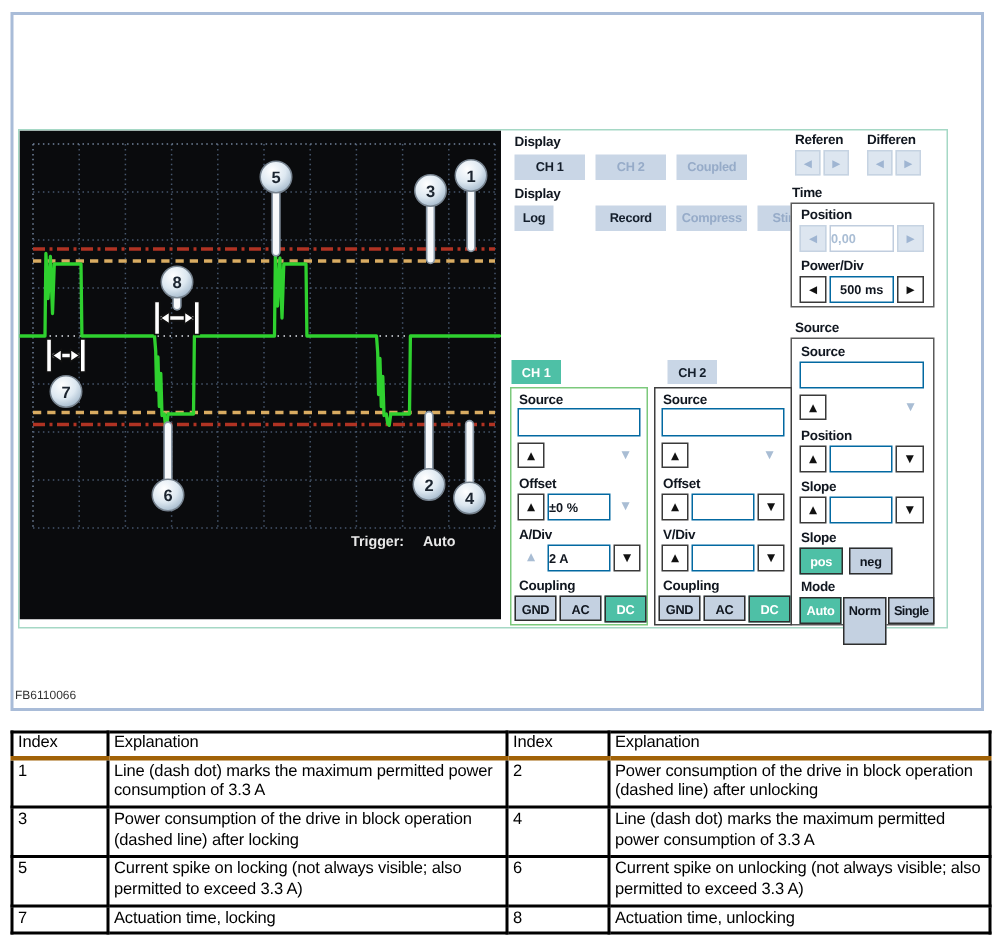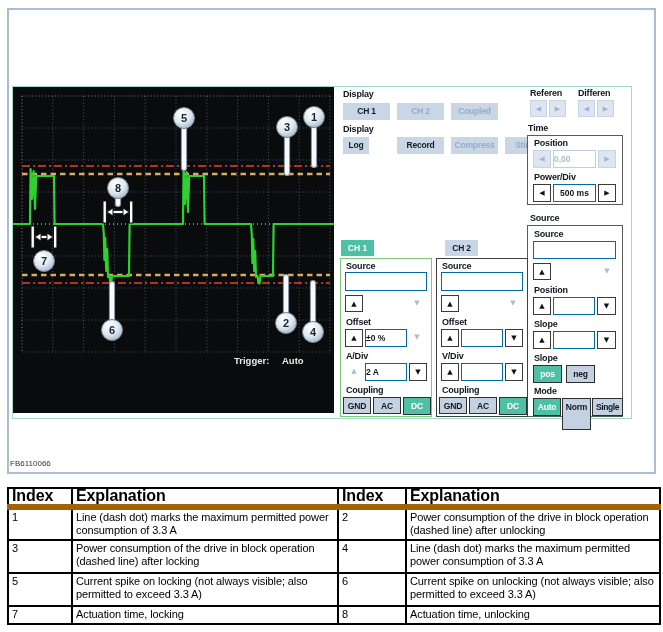--- a/index.html
+++ b/index.html
@@ -37,21 +37,21 @@
   .ch1-panel { border: 1px solid #7cc97c; background: #fff; }
   .ch2-panel { border: 1px solid #3f3f3f; background: #fff; }
 
   .fig-id { font-size: 8px; color: #333; letter-spacing: 0; }
 
   table.idx { position: absolute; left: 7px; top: 487px; width: 652px; border-collapse: collapse;
               table-layout: fixed; }
   table.idx th, table.idx td { border: 2px solid #000; vertical-align: top; text-align: left;
               padding: 1px 3px 1px 3px; font-size: 11px; line-height: 13.5px; color: #000;
               letter-spacing: -0.1px; overflow: hidden; }
-  table.idx th { font-size: 16px; font-weight: bold; border-bottom: 6px solid #a16207; height: 17px; padding-top: 0; }
+  table.idx th { font-size: 11px; font-weight: normal; border-bottom: 3px solid #a16207; height: 17px; padding-top: 0; }
   tr.h2l td { height: 33px; }
   tr.h1l td { height: 18px; }
 </style>
 </head>
 <body>
 
 <div class="page">
 
   <div class="abs figure-box"></div>
 

